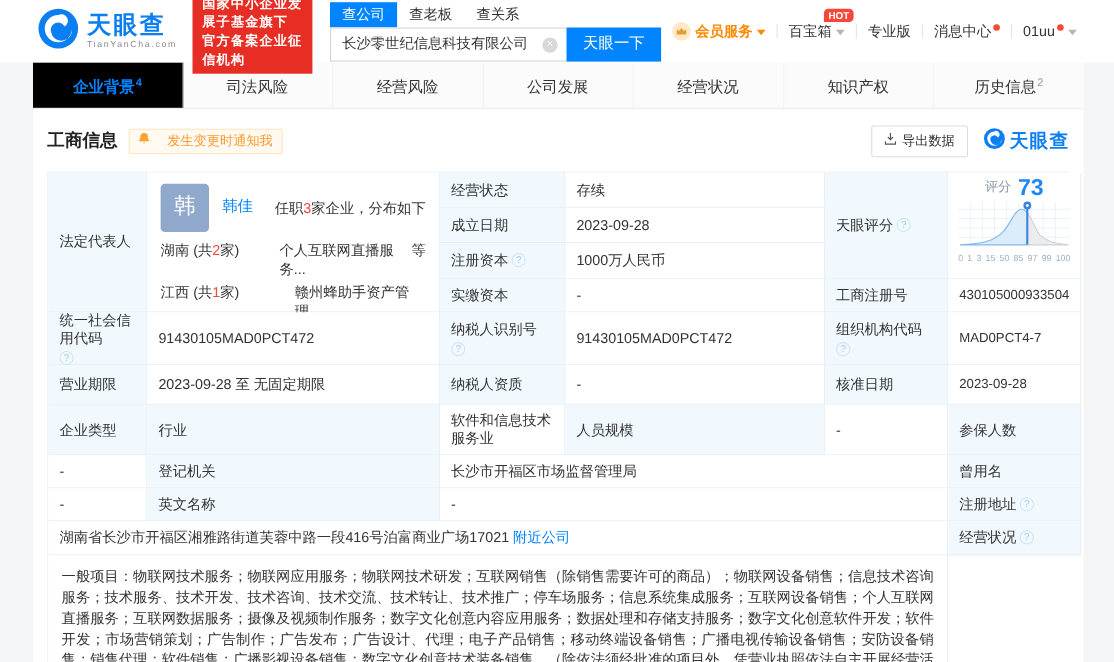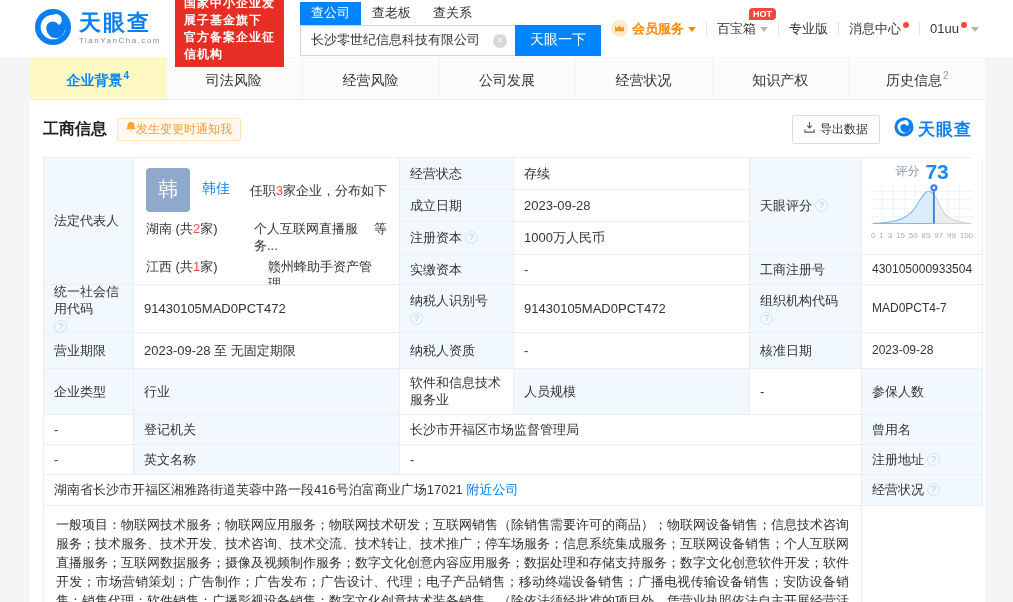--- a/index.html
+++ b/index.html
@@ -30,27 +30,27 @@
   .hot-badge { position:absolute; top:-12px; right:2px; background:#f5483b; color:#fff; font-size:9px; font-weight:bold; padding:1px 4px; border-radius:4px 4px 4px 0; }
   .red-dot { width:6px; height:6px; background:#f5483b; border-radius:50%; display:inline-block; margin:-8px 0 0 -2px; }
   .crown-ic { width:17px; height:17px; border-radius:50%; background:#ffe9c8; display:inline-flex; align-items:center; justify-content:center; }
 
   
   .card { width:955px; margin-left:30px; background:#fff; }
   .navbar { display:flex; background:#fbfbfc; border-bottom:1px solid #ededed; }
   .nav-tab { flex:1; text-align:center; line-height:38px; font-size:14px; color:#333; cursor:pointer; border-right:1px solid #f3f3f3; }
   .nav-tab:last-child { border-right:none; }
   .nav-tab sup { font-size:10px; color:#999; margin-left:1px; }
-  .nav-tab.active { background:#fef9c3; color:#0084ff; font-weight:bold; }
+  .nav-tab.active { background:#000000; color:#0084ff; font-weight:bold; }
   .nav-tab.active sup { color:#0084ff; }
 
   
   .sec-head { display:flex; align-items:center; padding:15px 13px 11px; }
   .sec-title { font-size:16px; font-weight:bold; color:#222; }
-  .notify { display:inline-flex; align-items:center; gap:0; margin-left:10px; font-size:12px; color:#ff9a2e; background:#fffaf1; border:1px solid #ffe3b6; border-radius:2px; padding:2px 8px; cursor:pointer; }
+  .notify { display:inline-flex; align-items:center; gap:16px; margin-left:10px; font-size:12px; color:#ff9a2e; background:#fffaf1; border:1px solid #ffe3b6; border-radius:2px; padding:2px 8px; cursor:pointer; }
   .sec-right { margin-left:auto; display:flex; align-items:center; gap:14px; }
   .export-btn { display:inline-flex; align-items:center; gap:5px; font-size:12px; color:#333; background:#fff; border:1px solid #dcdcdc; border-radius:2px; padding:5px 11px; cursor:pointer; }
   .sec-brand { display:flex; align-items:center; gap:4px; }
   .sec-brand-name { font-size:17px; font-weight:bold; color:#0b7ff2; letter-spacing:1px; }
 
   
   .biz-table { margin:2px 13px 14px; display:grid; width:929px;
     grid-template-columns:90px 266px 114px 236px 112px 1fr;
     grid-template-rows:32px 32px 33px 30px 48px 36px 46px 30px 30px 31px auto;
     border-top:1px solid #ebeff3; border-left:1px solid #ebeff3; font-size:13px; color:#333; }

